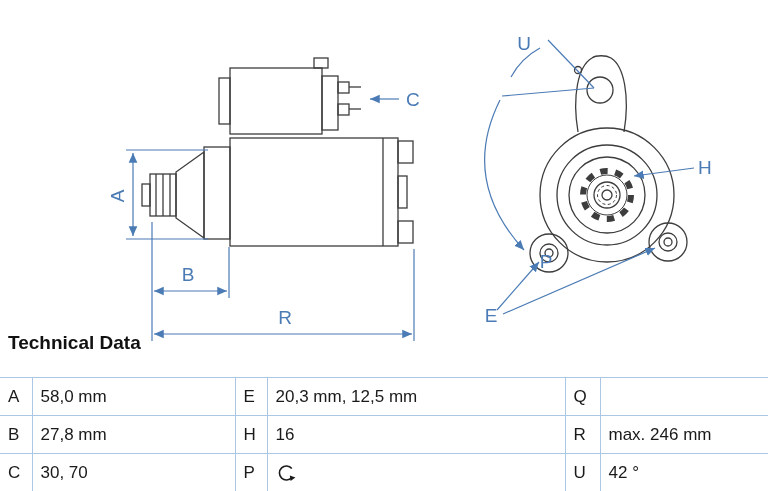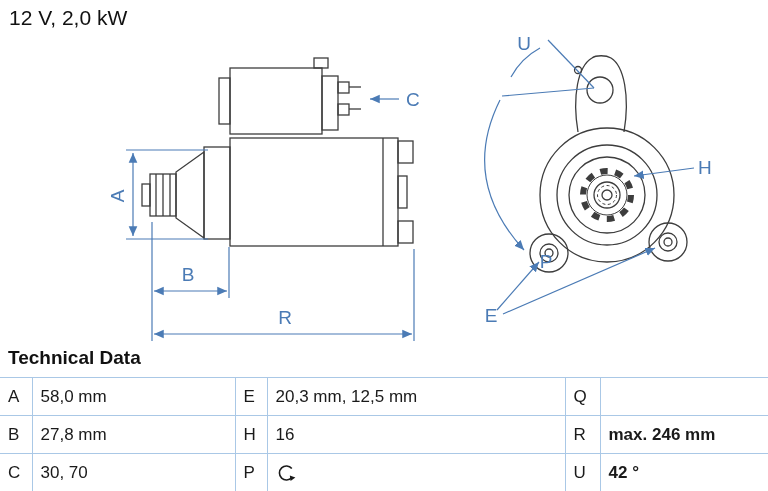--- a/index.html
+++ b/index.html
@@ -1,36 +1,35 @@
 <!DOCTYPE html>
 <html><head>
 <meta charset="utf-8">
 <style>
   html,body{margin:0;padding:0;background:#fff;}
   .page{position:relative;width:768px;height:491px;background:#fff;overflow:hidden;
         font-family:"Liberation Sans", sans-serif;color:#111;}
   .title{position:absolute;top:6px;left:9px;font-size:21px;color:#111;}
   svg.drawing{position:absolute;top:0;left:0;}
   svg text{font-family:"Liberation Sans", sans-serif;font-size:19px;fill:#4b7bb5;}
-  .td-heading{position:absolute;top:347px;left:8px;font-size:19px;font-weight:bold;color:#111;}
+  .td-heading{position:absolute;top:332px;left:8px;font-size:19px;font-weight:bold;color:#111;}
   table.tech{position:absolute;top:377px;left:0;width:768px;border-collapse:collapse;
              font-size:17px;color:#1a1a1a;table-layout:fixed;}
   table.tech td{border:1px solid #aac8e6;height:37px;vertical-align:middle;
                 padding:0 6px 0 8px;overflow:hidden;white-space:nowrap;}
   table.tech td:first-child{border-left:none;}
-  table.tech td:last-child{border-right:none;font-weight:bold;}
+  table.tech td:last-child{border-right:none;}
   table.tech tr:first-child td{border-top:1px solid #aac8e6;}
   .rot-icon{display:inline-block;vertical-align:middle;}
 </style>
 </head>
 <body>
 
 <div class="page">
 
-  <div class="title">12 V, 2,0 kW</div>
 
   <svg class="drawing" width="768" height="350" viewBox="0 0 768 350">
     <defs>
       <marker id="ab" viewBox="0 0 10 10" refX="9" refY="5" markerWidth="9" markerHeight="9" orient="auto-start-reverse">
         <path d="M0,1 L9,5 L0,9 Z" fill="#4b7bb5"></path>
       </marker>
     </defs>
 
     <g stroke="#3d3d3d" fill="none" stroke-width="1.3">
 

